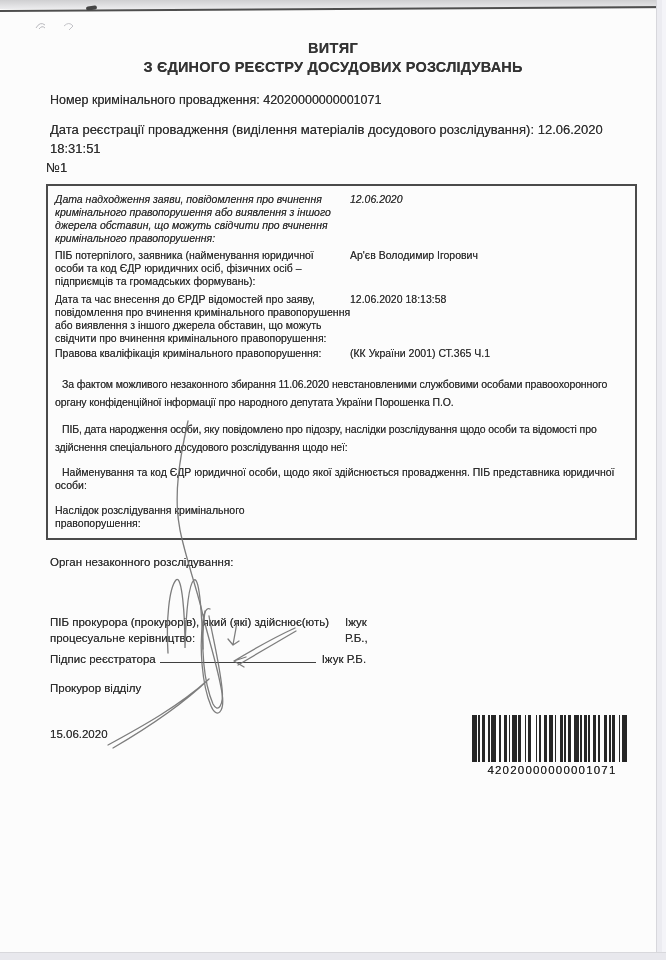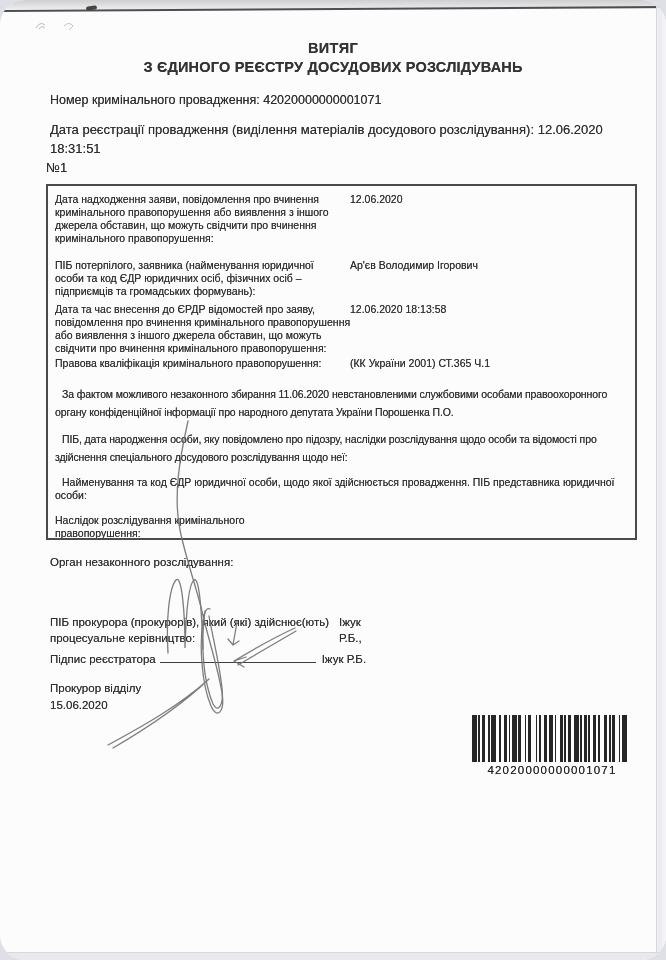--- a/index.html
+++ b/index.html
@@ -2,21 +2,20 @@
 <html><head>
 <meta charset="utf-8">
 <style>
   html,body{margin:0;padding:0;background:#dfe0e6;}
   .page{
     position:relative; width:666px; height:960px; margin:0 auto;
     background:#fcfcfc; overflow:hidden;
     font-family:"Liberation Sans", sans-serif;
     color:#2e2e2e;
     text-shadow:0 0 .4px rgba(46,46,46,.75);
-    border-radius:25px;
   }
   
   .scan-top-band{position:absolute;left:0;top:0;right:0;height:9px;
     background:linear-gradient(#cfcfd1,#ececee);}
   .scan-top-line{position:absolute;left:-2px;top:8px;width:672px;height:2px;
     background:#4e4e4e;transform:rotate(-0.35deg);transform-origin:center;}
   .scan-top-blob{position:absolute;left:86px;top:6px;width:11px;height:4px;
     background:#454545;border-radius:2px;transform:rotate(-9deg);}
   .right-strip{position:absolute;top:0;right:0;bottom:0;width:10px;
     background:linear-gradient(90deg,#d7d7dc 0 1px,#ececf1 1px 6px,#f4f4f8 6px 100%);}
@@ -31,38 +30,38 @@
   .meta-number{position:absolute;left:50px;top:93px;font-size:12.5px;}
   .meta-reg{position:absolute;left:50px;top:120px;font-size:13px;line-height:19px;width:590px;}
   .record-no{position:absolute;left:46px;top:160px;font-size:13px;}
   
   .info-box{position:absolute;left:46px;top:184px;width:591px;height:356px;
     box-sizing:border-box;border:2px solid #4b4b4b;
     padding:7px 3px 0 7px;font-size:10.5px;line-height:13px;overflow:hidden;}
   .row{position:relative;}
   .row .val{position:absolute;left:295px;top:0;}
   .lbl-r1{width:290px;} .lbl-r2{width:282px;} .lbl-r3{width:302px;} .lbl-r4{width:290px;}
-  .mb4{margin-bottom:14px;}.mb5{margin-bottom:5px;}.mb2{margin-bottom:2px;}
+  .mb4{margin-bottom:4px;font-style:italic;}.mb5{margin-bottom:5px;}.mb2{margin-bottom:2px;}
   .mb15{margin-bottom:15px;}.mb10{margin-bottom:10px;}.mb9{margin-bottom:9px;}
   .mb12{margin-bottom:12px;}
   .sum-text,.suspect-lbl{line-height:18px;letter-spacing:-0.12px;text-indent:7px;}
   .legal-lbl{text-indent:7px;}
   .outcome-lbl{width:196px;}
   
   .f{position:absolute;left:50px;font-size:11.5px;line-height:15.5px;}
   .f-organ{top:555px;}
   .f-investigator{top:583px;width:335px;}
   .f-prosecutor{top:615px;}
   .f-prosecutor .lbl{width:300px;display:inline-block;vertical-align:top;}
-  .f-prosecutor .val{position:absolute;left:289px;top:0;}
+  .f-prosecutor .val{position:absolute;left:295px;top:0;}
   .f-signline{top:650px;text-align:center;}
   .sig-line{display:inline-block;width:156px;height:12px;margin:0 6px 0 4px;
     border-bottom:1.3px solid #3f3f3f;}
   .f-position{top:681px;}
-  .f-date{top:698px;text-align:center;}
+  .f-date{top:727px;text-align:center;}
   
   .barcode{position:absolute;left:472px;top:715px;width:160px;}
   .barcode .bars{display:flex;height:47px;align-items:stretch;}
   .barcode .bars i{display:block;height:100%;}
   .barcode .num{text-align:center;font-size:11.5px;letter-spacing:1.2px;
     margin-top:2px;color:#1f1f1f;}
   
   .signature{position:absolute;left:85px;top:415px;pointer-events:none;}
 </style>
 </head>

